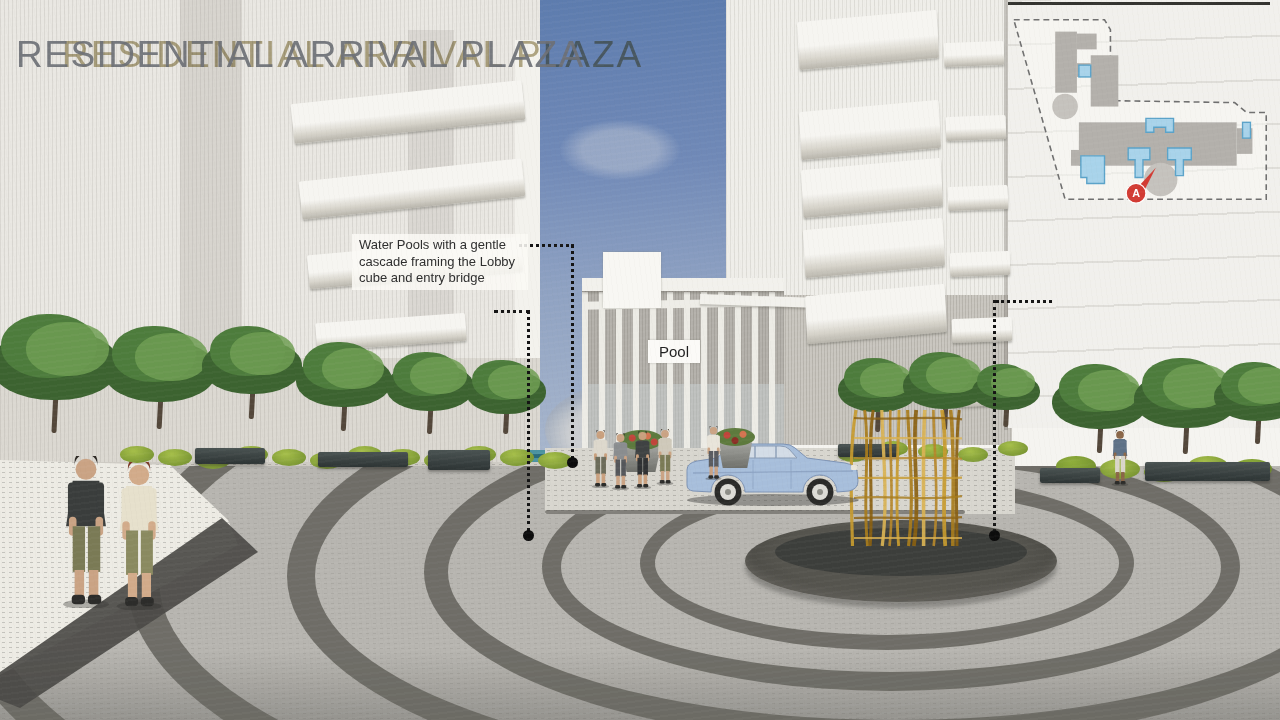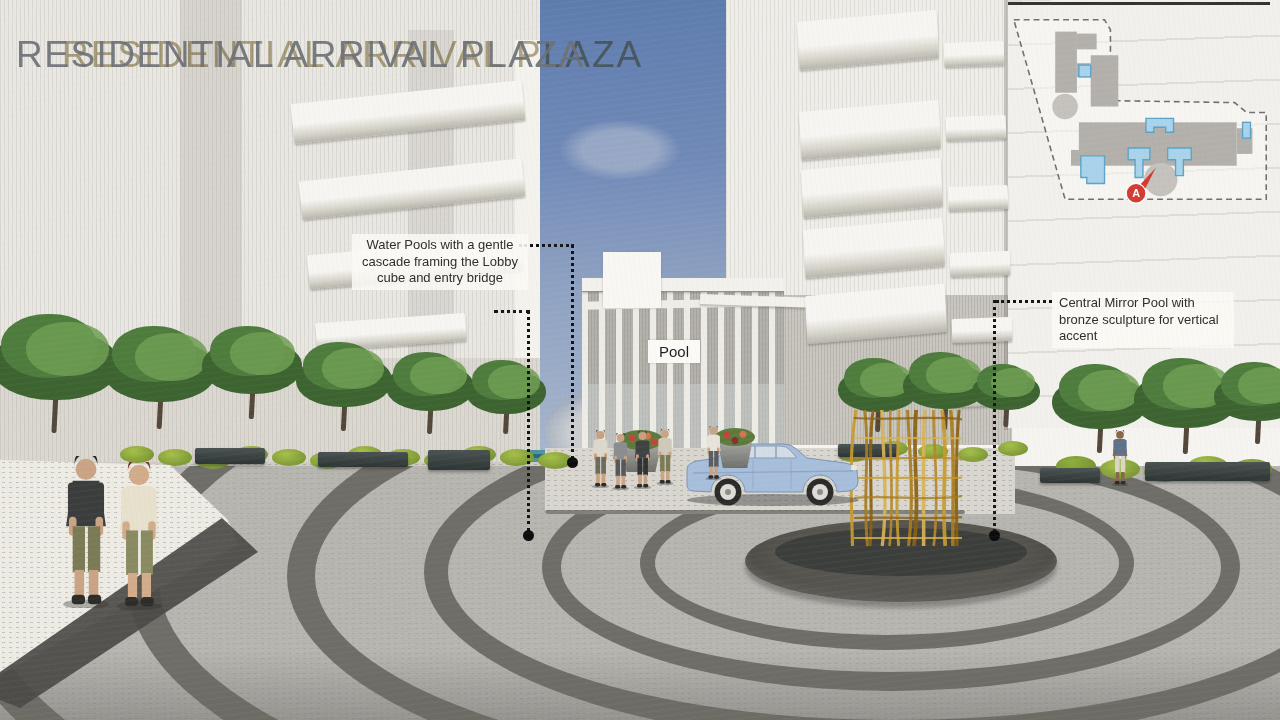--- a/index.html
+++ b/index.html
@@ -146,30 +146,29 @@
     <div class="abs" style="left:2px;top:0;width:44px;height:20px;border-radius:50%;background:radial-gradient(circle at 30% 40%,#c0453a 3px,transparent 4px),radial-gradient(circle at 65% 30%,#d4734f 3px,transparent 4px),radial-gradient(circle at 50% 70%,#8a2f25 3px,transparent 4px),radial-gradient(circle at 80% 60%,#c0453a 3px,transparent 4px),#5d7a3d;"></div>
   </div>
   <div class="abs" style="left:714px;top:428px;width:42px;height:40px;z-index:6;">
     <div class="abs" style="left:4px;top:15px;width:34px;height:25px;background:linear-gradient(#a2a39e,#6f706b);clip-path:polygon(0 0,100% 0,86% 100%,14% 100%);"></div>
     <div class="abs" style="left:1px;top:0;width:40px;height:18px;border-radius:50%;background:radial-gradient(circle at 30% 40%,#c0453a 3px,transparent 4px),radial-gradient(circle at 70% 35%,#d4734f 3px,transparent 4px),radial-gradient(circle at 50% 70%,#8a2f25 3px,transparent 4px),#5d7a3d;"></div>
   </div>
 
   <div class="titleLayer" style="left:62px;color:#a4976c;opacity:.8;mix-blend-mode:multiply;letter-spacing:2px;">RESIDENTIAL ARRIVAL PLAZA</div>
   <div class="titleLayer" style="left:16px;color:#6d7076;opacity:.92;">RESIDENTIAL ARRIVAL PLAZA</div>
 
-  <div class="ann" style="left:352px;top:234px;width:162px;text-align:center;">Water Pools with a gentle cascade framing the Lobby cube and entry bridge</div>
+  <div class="ann" style="left:352px;top:234px;width:162px;text-align:left;">Water Pools with a gentle cascade framing the Lobby cube and entry bridge</div>
   <div class="leadH" style="left:519px;top:244px;width:55px;"></div>
   <div class="leadV" style="left:571px;top:244px;height:216px;"></div>
   <div class="leadDot" style="left:567px;top:457px;"></div>
 
   <div class="leadH" style="left:494px;top:310px;width:36px;"></div>
   <div class="leadV" style="left:527px;top:310px;height:222px;"></div>
   <div class="leadDot" style="left:523px;top:530px;"></div>
 
-  <div class="ann" style="left:1052px;top:292px;width:168px;">Central Mirror Pool with bronze sculpture for vertical accent</div>
   <div class="leadH" style="left:996px;top:300px;width:56px;"></div>
   <div class="leadV" style="left:993px;top:300px;height:232px;"></div>
   <div class="leadDot" style="left:989px;top:530px;"></div>
 
   <div class="abs" style="left:648px;top:340px;background:#fbfaf7;padding:3px 11px;font-size:15px;color:#1d1d1d;z-index:40;box-shadow:0 0 2px rgba(120,118,110,.4);">Pool</div>
 
   <div class="abs" style="left:1008px;top:2px;width:262px;height:3px;background:#33332f;z-index:38;"></div>
   <svg class="abs" viewBox="0 0 270 215" style="left:1005px;top:4px;width:272px;height:212px;z-index:38;">
     <path d="M6,16 L98,16 L104,26 L104,98 L230,100 L242,110 L262,110 L262,198 L58,198 Z" fill="rgba(250,249,245,.55)" stroke="#6f6f6f" stroke-width="1.6" stroke-dasharray="6 4"></path>
     <g fill="#b3b0ab">

